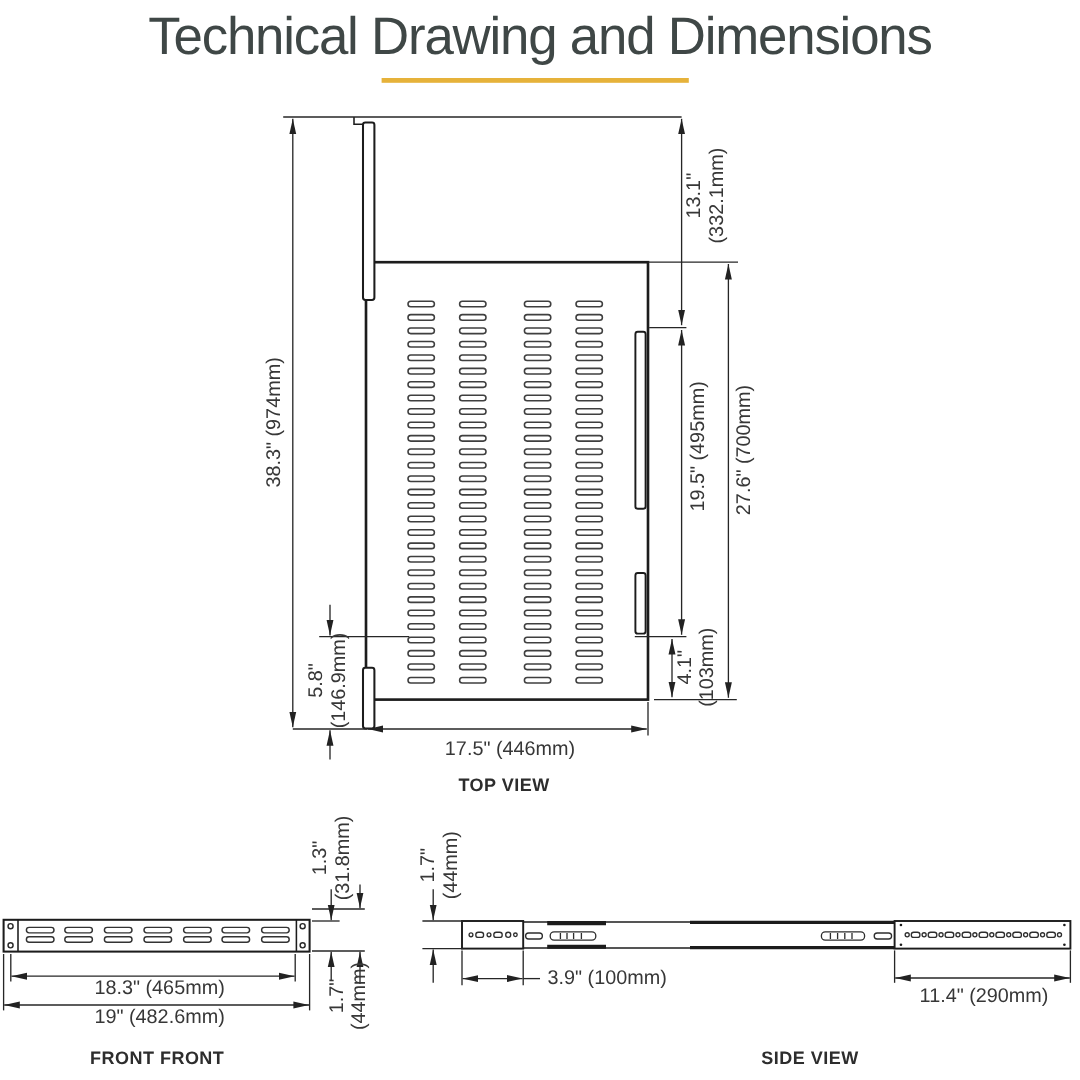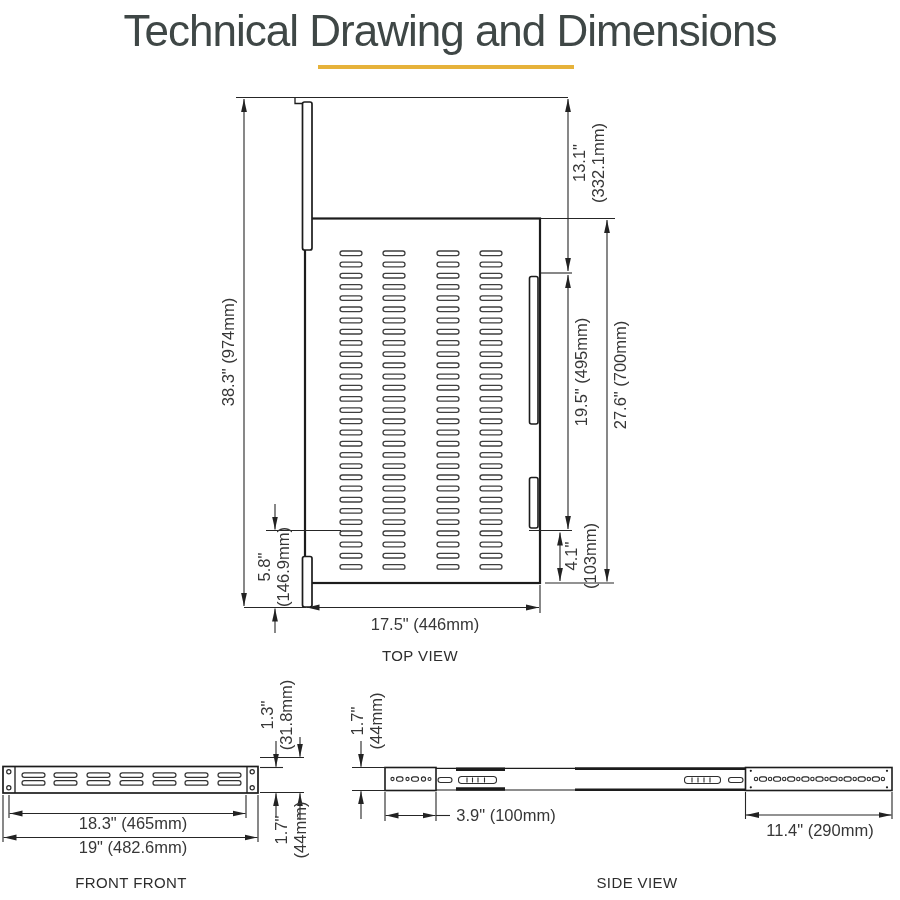--- a/index.html
+++ b/index.html
@@ -6,21 +6,21 @@
   #stage{position:relative;width:900px;height:900px;background:#fff;overflow:hidden;
          font-family:"Liberation Sans", sans-serif;}
   #tech-svg{position:absolute;left:0;top:0;}
   .title{position:absolute;left:0;top:6px;width:900px;text-align:center;
          font-size:44px;font-weight:300;letter-spacing:-1px;color:#3f4746;}
   .rule{position:absolute;left:318px;top:65px;width:256px;height:4px;}
   .lbl{position:absolute;transform:translate(-50%,-50%);white-space:nowrap;
        font-size:16.5px;color:#373737;text-align:center;line-height:1.18;}
   .rot{transform:translate(-50%,-50%) rotate(-90deg);}
   .viewlab{position:absolute;transform:translate(-50%,-50%);white-space:nowrap;
-       font-size:15px;font-weight:400;letter-spacing:.4px;color:#2d2d2d;}
+       font-size:15px;font-weight:700;letter-spacing:.4px;color:#2d2d2d;}
 </style>
 </head>
 <body>
 
 <div id="stage">
 
   <div class="title">Technical Drawing and Dimensions</div>
   <div class="rule" style="background: rgb(230, 178, 58);"></div>
 
   <svg id="tech-svg" width="900" height="900" viewBox="0 0 900 900">
@@ -338,15 +338,15 @@
 
   <div class="viewlab" style="left:131px;top:882px">FRONT FRONT</div>
 
   <div class="lbl rot" style="left:367px;top:721px">
     <div>1.7"</div>
     <div>(44mm)</div>
   </div>
 
   <div class="lbl" style="left:506px;top:816px">3.9" (100mm)</div>
   <div class="lbl" style="left:820px;top:831px">11.4" (290mm)</div>
-  <div class="viewlab" style="left:637px;top:882px">SIDE VIEW</div>
+  <div class="viewlab" style="left:675px;top:882px">SIDE VIEW</div>
 
 </div>
 
 </body></html>

